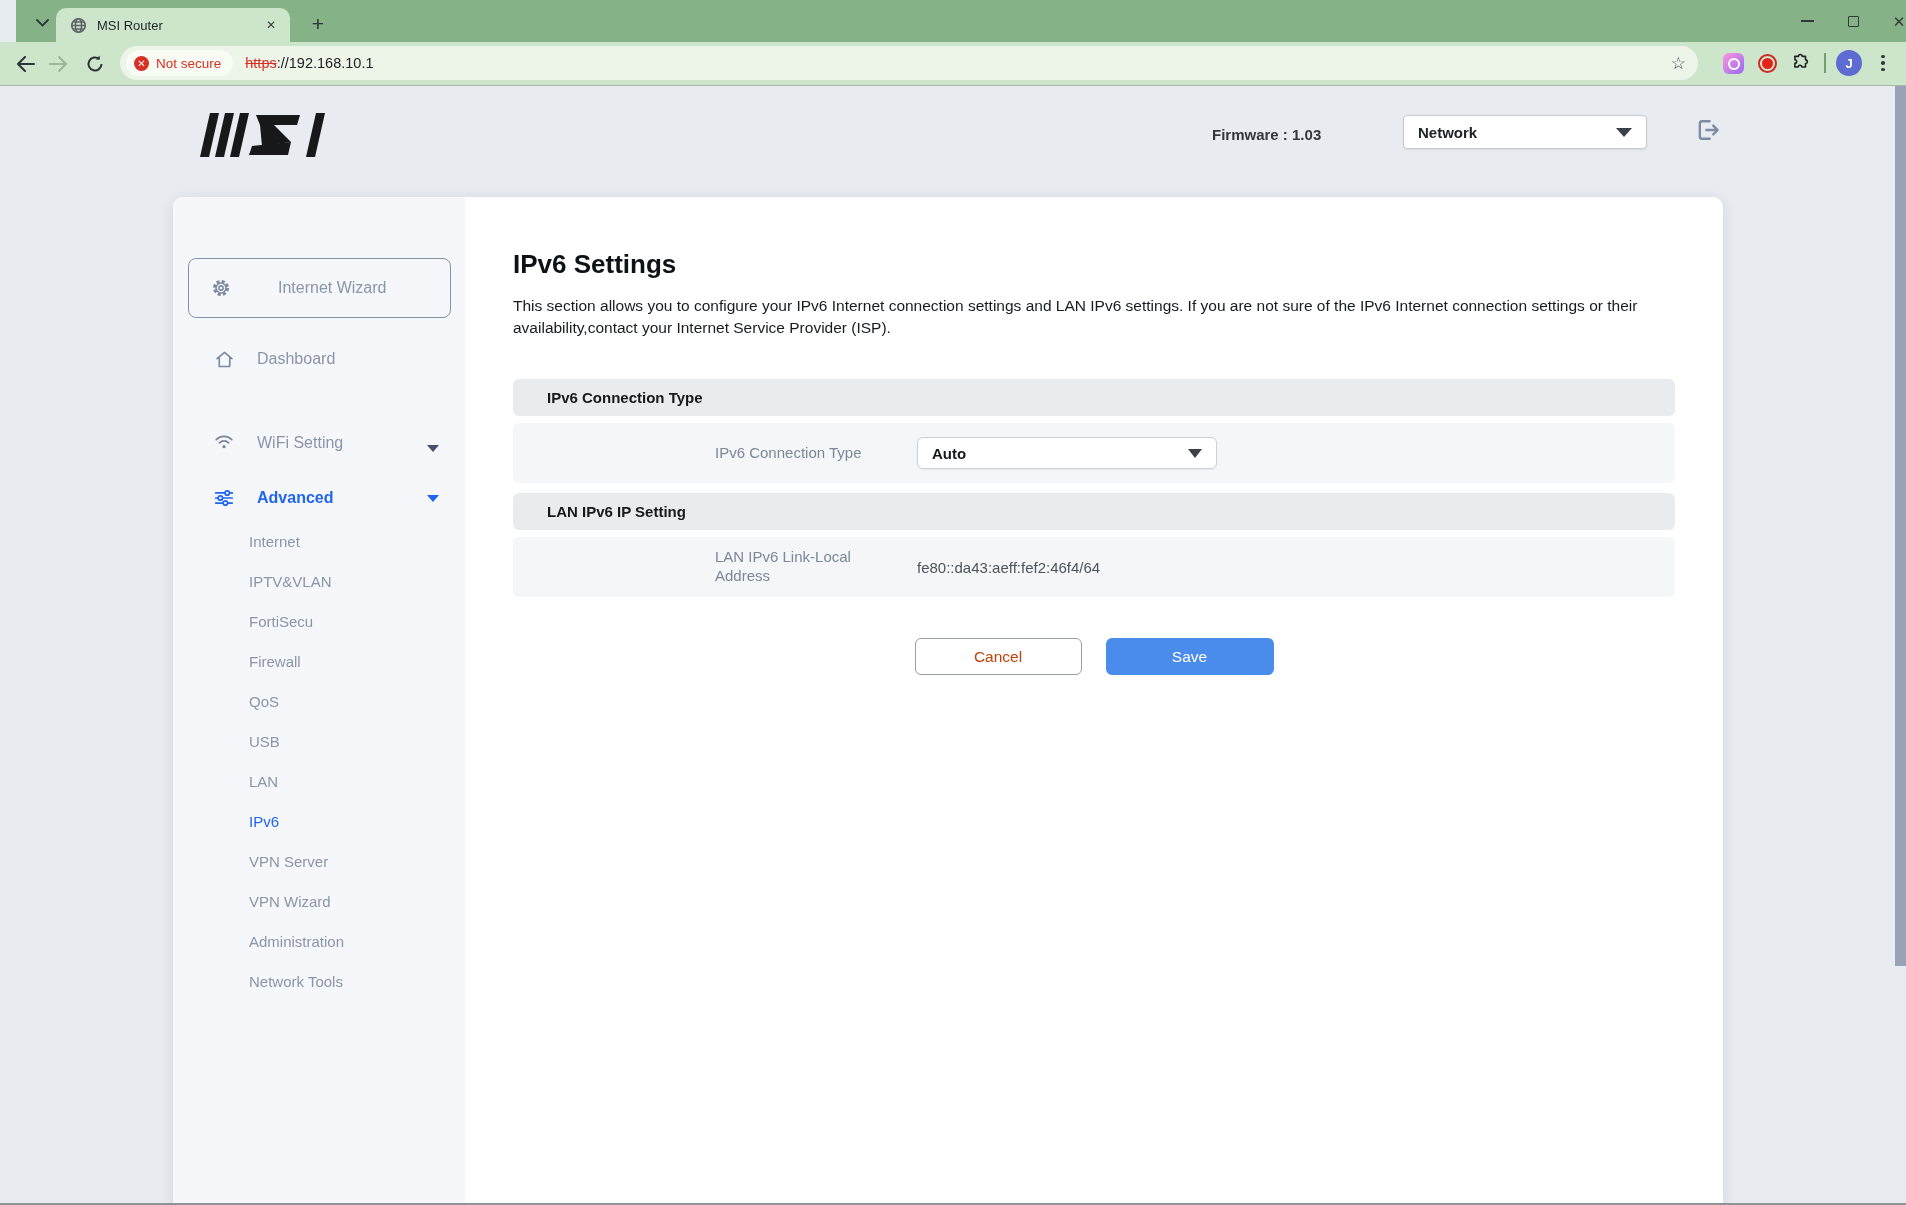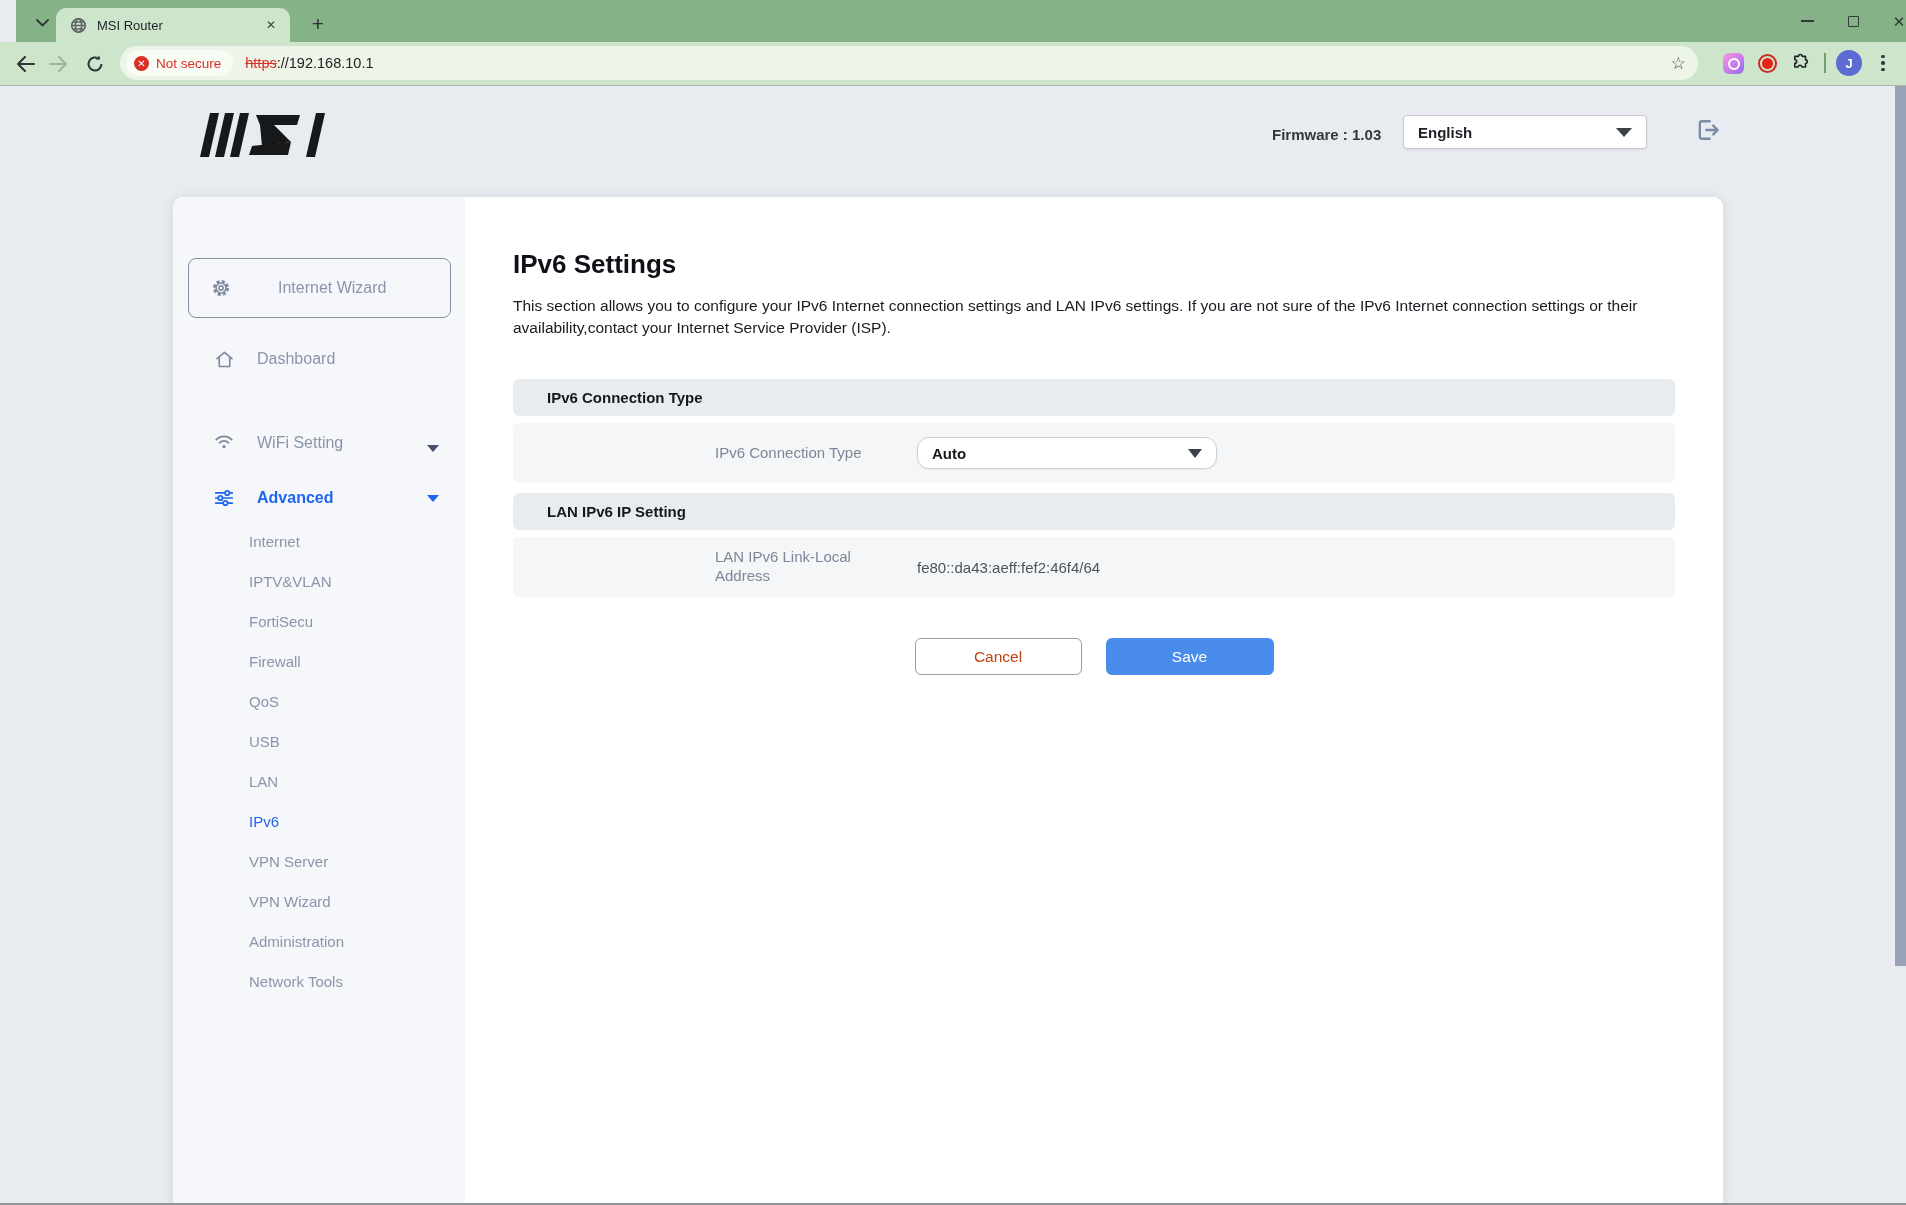--- a/index.html
+++ b/index.html
@@ -51,21 +51,21 @@
     font-weight:700; display:flex; align-items:center; justify-content:center; }
   .kebab { display:flex; flex-direction:column; gap:3px; align-items:center; }
   .kebab i { width:3.5px; height:3.5px; border-radius:50%; background:#33383c; }
   .chrome-divider { position:absolute; left:0; top:85px; width:1906px; height:1px; background:#a9b6a9; }
 
   
   .page { position:absolute; left:0; top:86px; width:1906px; height:1119px; background:#e8ebef; }
 
   .site-header { position:absolute; left:0; top:0; width:100%; height:112px; }
   .logo { position:absolute; left:190px; top:26px; }
-  .fw-text { position:absolute; left:1272px; top:40px; font-size:15px; font-weight:700; color:#33383f; }
+  .fw-text { position:absolute; left:1212px; top:40px; font-size:15px; font-weight:700; color:#33383f; }
   .lang-select { position:absolute; left:1403px; top:29px; width:244px; height:34px; background:#fff;
     border:1px solid #c7cbd1; border-radius:4px; box-shadow:0 1px 2px rgba(0,0,0,.08);
     display:flex; align-items:center; padding:0 14px; }
   .lang-select span { font-size:15px; font-weight:600; color:#1d2126; flex:1; }
   .tri-dark { width:0; height:0; border-left:8px solid transparent; border-right:8px solid transparent;
     border-top:9px solid #3c4148; }
   .logout-btn { position:absolute; left:1694px; top:30px; width:30px; height:30px; }
 
   .card { position:absolute; left:173px; top:111px; width:1550px; height:1008px; background:#fff;
     border-radius:10px 10px 0 0; box-shadow:0 2px 14px rgba(30,40,60,.10); display:flex; overflow:hidden; }
@@ -89,21 +89,21 @@
 
   
   .content { flex:1; padding:52px 48px 0 48px; }
   .page-title { font-size:26px; font-weight:700; color:#0e1116; margin-bottom:15px; }
   .page-desc { font-size:15.5px; color:#181c21; line-height:1.42; margin-bottom:40px; max-width:1165px; }
   .section-header { background:#e9ecef; border-radius:6px; height:37px; display:flex; align-items:center;
     padding-left:34px; font-size:15px; font-weight:700; color:#15181c; margin-bottom:7px; }
   .form-row { background:#f4f6f8; border-radius:6px; min-height:60px; display:flex; align-items:center;
     padding:8px 20px 8px 202px; margin-bottom:10px; }
   .form-label { width:202px; font-size:15px; color:#7c8798; line-height:1.25; padding-right:26px; flex-shrink:0; }
-  .dropdown { width:300px; height:32px; background:#fff; border:1px solid #ccd1d7; border-radius:12px;
+  .dropdown { width:300px; height:32px; background:#fff; border:1px solid #ccd1d7; border-radius:6px;
     box-shadow:0 1px 2px rgba(0,0,0,.06); display:flex; align-items:center; padding:0 14px; }
   .dropdown span { flex:1; font-size:15px; font-weight:700; color:#15181c; }
   .dropdown .tri-dark { border-left-width:7px; border-right-width:7px; border-top-width:9px; }
   .form-value { font-size:15px; color:#4d545d; }
   .btn-bar { margin-top:41px; display:flex; justify-content:center; gap:24px; }
   .btn { height:37px; border-radius:6px; font-size:15.5px; display:flex; align-items:center;
     justify-content:center; cursor:pointer; }
   .btn-cancel { width:167px; background:#fff; border:1px solid #989ea6; color:#c2410c; }
   .btn-save { width:168px; background:#4a8cec; border:none; color:#fff; }
 
@@ -207,21 +207,21 @@
           <polygon points="40,45 49,45 59,1 50,1"></polygon>
           <polygon points="66,3 110,3 107,13 70,13"></polygon>
           <polygon points="70,13 84,13 101,30 72,34"></polygon>
           <polygon points="62,34 101,30 98,43 59,43"></polygon>
           <polygon points="116,45 125,45 135,1 126,1"></polygon>
         </g>
       </svg>
     </div>
     <div class="fw-text">Firmware : 1.03</div>
     <div class="lang-select">
-      <span>English</span>
+      <span>Network</span>
       <div class="tri-dark"></div>
     </div>
     <div class="logout-btn">
       <svg width="28" height="28" viewBox="0 0 24 24">
         <path d="M13.5 4.5 H7 a2 2 0 0 0 -2 2 v11 a2 2 0 0 0 2 2 h6.5" fill="none" stroke="#7c8aa5" stroke-width="2" stroke-linecap="round"></path>
         <path d="M10.5 12 H20 M16.5 8.2 L20.3 12 L16.5 15.8" fill="none" stroke="#7c8aa5" stroke-width="2" stroke-linecap="round" stroke-linejoin="round"></path>
       </svg>
     </div>
   </div>
 

